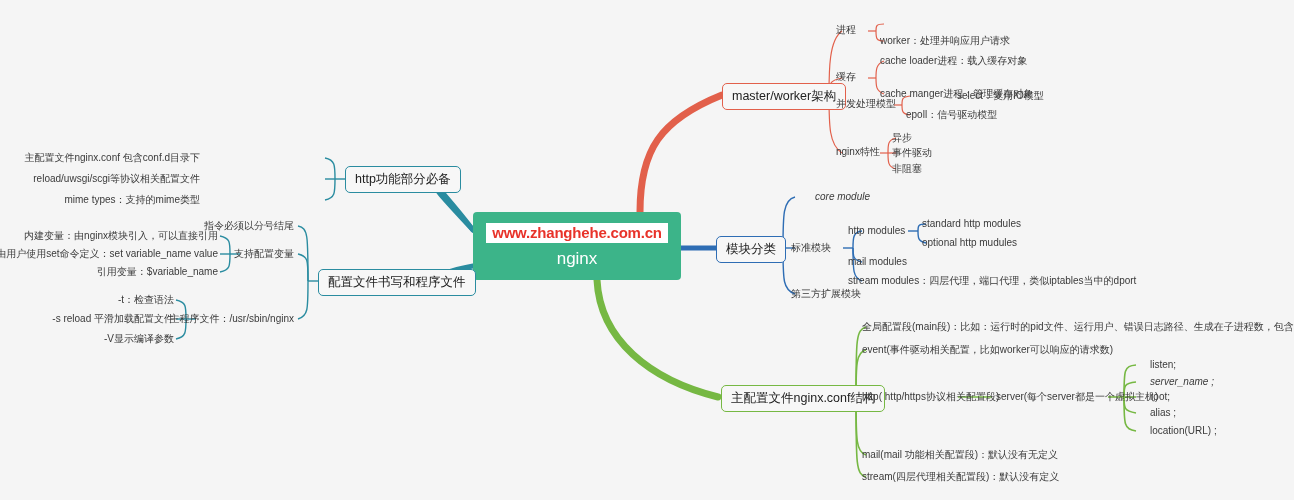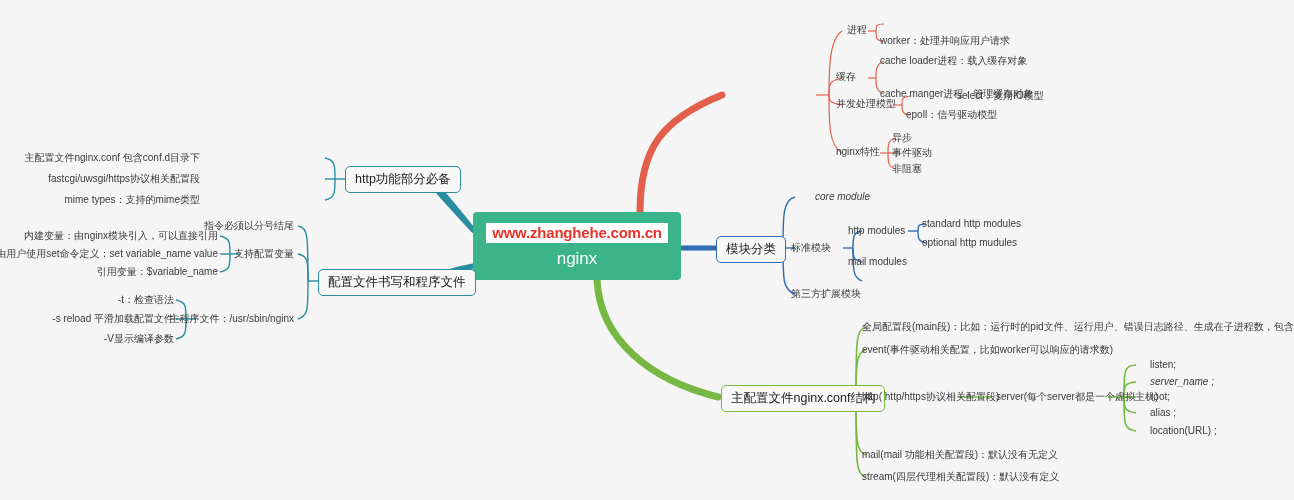--- a/index.html
+++ b/index.html
@@ -132,22 +132,23 @@
     <path d="M 186,319 C 186,306 186,302 176,300" stroke="#2a8ca0" stroke-width="1.4" fill="none"></path>
     <path d="M 186,319 L 176,319" stroke="#2a8ca0" stroke-width="1.4" fill="none"></path>
     <path d="M 186,319 C 186,332 186,337 176,339" stroke="#2a8ca0" stroke-width="1.4" fill="none"></path>
   </svg>
 
   <div class="node central">
     <div class="url">www.zhanghehe.com.cn</div>
     <div class="sub">nginx</div>
   </div>
 
-
-  <div class="node leaf" style="left:836px;top:24px;margin-left:11px;">进程</div>
+  <div class="node topic red" style="left:722px;top:83px;">master/worker架构</div>
+
+  <div class="node leaf" style="left:836px;top:24px;">进程</div>
   <div class="node leaf" style="left:880px;top:35px;">worker：处理并响应用户请求</div>
 
   <div class="node leaf" style="left:836px;top:71px;text-align:center;">缓存</div>
   <div class="node leaf" style="left:880px;top:55px;">cache loader进程：载入缓存对象</div>
   <div class="node leaf" style="left:880px;top:88px;">cache manger进程：管理缓存对象</div>
 
   <div class="node leaf" style="left:836px;top:98px;">并发处理模型</div>
   <div class="node leaf" style="left:957px;top:90px;">select：复用IO模型</div>
   <div class="node leaf" style="left:906px;top:109px;">epoll：信号驱动模型</div>
 
@@ -160,41 +161,42 @@
 
   <div class="node leaf" style="left:815px;top:191px;font-style:italic;">core module</div>
   <div class="node leaf" style="left:791px;top:242px;">标准模块</div>
   <div class="node leaf" style="left:791px;top:288px;">第三方扩展模块</div>
 
   <div class="node leaf" style="left:848px;top:225px;">http modules</div>
   <div class="node leaf" style="left:922px;top:218px;">standard http modules</div>
   <div class="node leaf" style="left:922px;top:237px;">optional http mudules</div>
 
   <div class="node leaf" style="left:848px;top:256px;">mail modules</div>
+  <div class="node leaf" style="left:848px;top:275px;">stream modules：四层代理，端口代理，类似iptables当中的dport</div>
 
   <div class="node topic green" style="left:721px;top:385px;">主配置文件nginx.conf结构</div>
 
   <div class="node leaf" style="left:862px;top:321px;">全局配置段(main段)：比如：运行时的pid文件、运行用户、错误日志路径、生成在子进程数，包含的其它配置片段，要装载的模块</div>
   <div class="node leaf" style="left:862px;top:344px;">event(事件驱动相关配置，比如worker可以响应的请求数)</div>
   <div class="node leaf" style="left:862px;top:391px;">http( http/https协议相关配置段)</div>
   <div class="node leaf" style="left:862px;top:449px;">mail(mail 功能相关配置段)：默认没有无定义</div>
   <div class="node leaf" style="left:862px;top:471px;">stream(四层代理相关配置段)：默认没有定义</div>
 
   <div class="node leaf" style="left:996px;top:391px;">server(每个server都是一个虚拟主机)</div>
 
   <div class="node leaf" style="left:1150px;top:359px;">listen;</div>
   <div class="node leaf" style="left:1150px;top:376px;font-style:italic;">server_name ;</div>
   <div class="node leaf" style="left:1150px;top:391px;">root;</div>
   <div class="node leaf" style="left:1150px;top:407px;">alias ;</div>
   <div class="node leaf" style="left:1150px;top:425px;">location(URL) ;</div>
 
   <div class="node topic teal" style="left:345px;top:166px;">http功能部分必备</div>
 
   <div class="node leaf r" style="right:1094px;top:152px;">主配置文件nginx.conf 包含conf.d目录下</div>
-  <div class="node leaf r" style="right:1094px;top:173px;">fastcgi/uwsgi/https协议相关配置段</div>
+  <div class="node leaf r" style="right:1094px;top:173px;">reload/uwsgi/scgi等协议相关配置文件</div>
   <div class="node leaf r" style="right:1094px;top:194px;">mime types：支持的mime类型</div>
 
   <div class="node topic teal" style="left:318px;top:269px;">配置文件书写和程序文件</div>
 
   <div class="node leaf r" style="right:1000px;top:220px;">指令必须以分号结尾</div>
   <div class="node leaf r" style="right:1000px;top:248px;">支持配置变量</div>
   <div class="node leaf r" style="right:1000px;top:313px;">主程序文件：/usr/sbin/nginx</div>
 
   <div class="node leaf r" style="right:1076px;top:230px;">内建变量：由nginx模块引入，可以直接引用</div>
   <div class="node leaf r" style="right:1076px;top:248px;">自定义变量：由用户使用set命令定义：set variable_name value</div>

